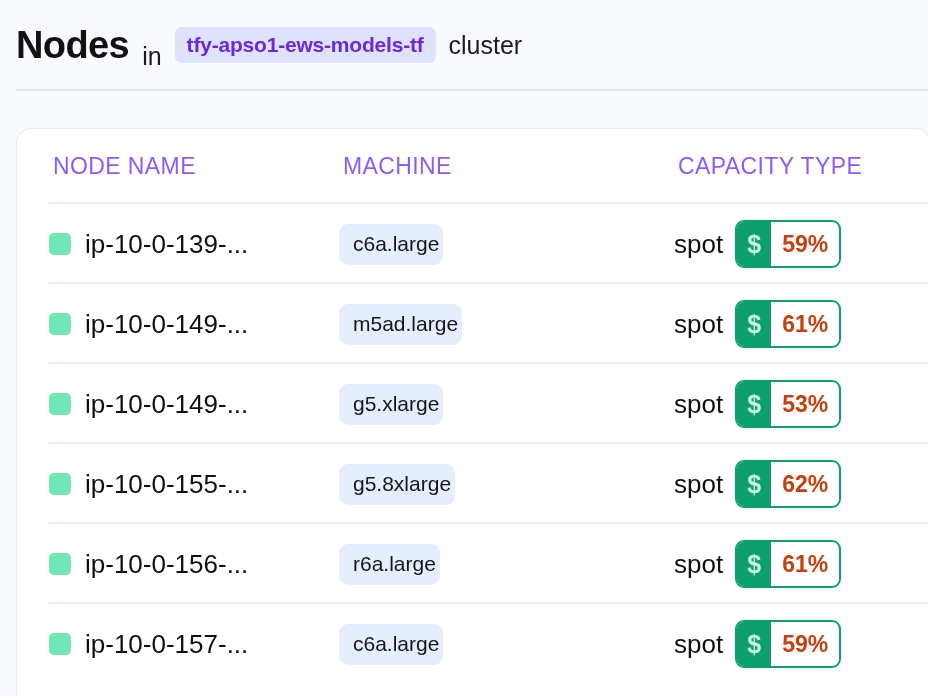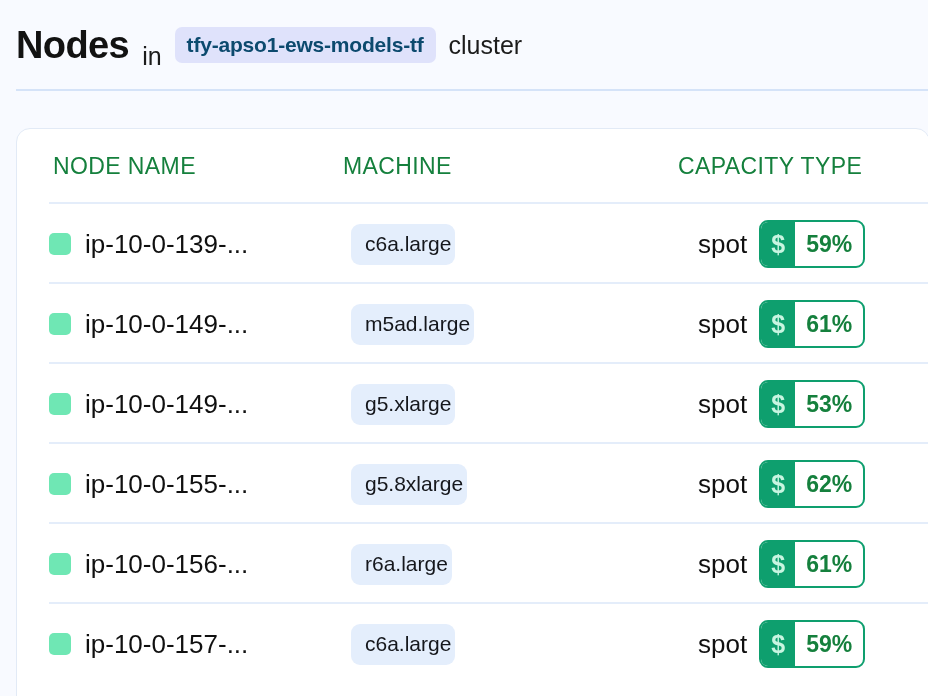--- a/index.html
+++ b/index.html
@@ -33,21 +33,21 @@
   }
   .title-conjunction {
     font-size: 25px;
     font-weight: 400;
     color: #1c1c1c;
     line-height: 1;
     margin-top: 22px;
   }
   .cluster-chip {
     background: #DFE2FB;
-    color: #0c4a6e;
+    color: #6d28d9;
     font-size: 21px;
     font-weight: 700;
     padding: 7px 12px 8px 12px;
     border-radius: 7px;
     line-height: 1;
     letter-spacing: -0.2px;
   }
   .title-suffix {
     font-size: 25px;
     font-weight: 400;
@@ -87,21 +87,20 @@
     align-items: center;
     position: relative;
     padding-left: 32px;
   }
 
   .head-row {
     height: 75px;
   }
   .data-row {
     height: 80px;
-    gap: 12px;
   }
 
   .row-sep {
     position: absolute;
     left: 32px;
     right: 0;
     bottom: 0;
     height: 2px;
     background: #E4EDFA;
   }
@@ -121,21 +120,21 @@
   .col-capacity {
     flex: none;
     display: flex;
     align-items: center;
     gap: 12px;
   }
 
   .th {
     font-size: 23px;
     font-weight: 400;
-    color: #15803d;
+    color: #8b5cf6;
     letter-spacing: 0.4px;
     line-height: 1;
   }
   .head-row .col-node { padding-left: 4px; }
 
   .status-dot {
     width: 22px;
     height: 22px;
     border-radius: 5px;
     background: #6FE7B4;
@@ -182,21 +181,21 @@
     color: #C8F5E1;
     font-size: 25px;
     font-weight: 700;
     display: flex;
     align-items: center;
     justify-content: center;
     width: 34px;
     line-height: 1;
   }
   .savings-badge .pct {
-    color: #15803d;
+    color: #c2410c;
     font-size: 23px;
     font-weight: 700;
     display: flex;
     align-items: center;
     justify-content: center;
     padding: 0 11px;
     line-height: 1;
   }
 </style>
 </head>

